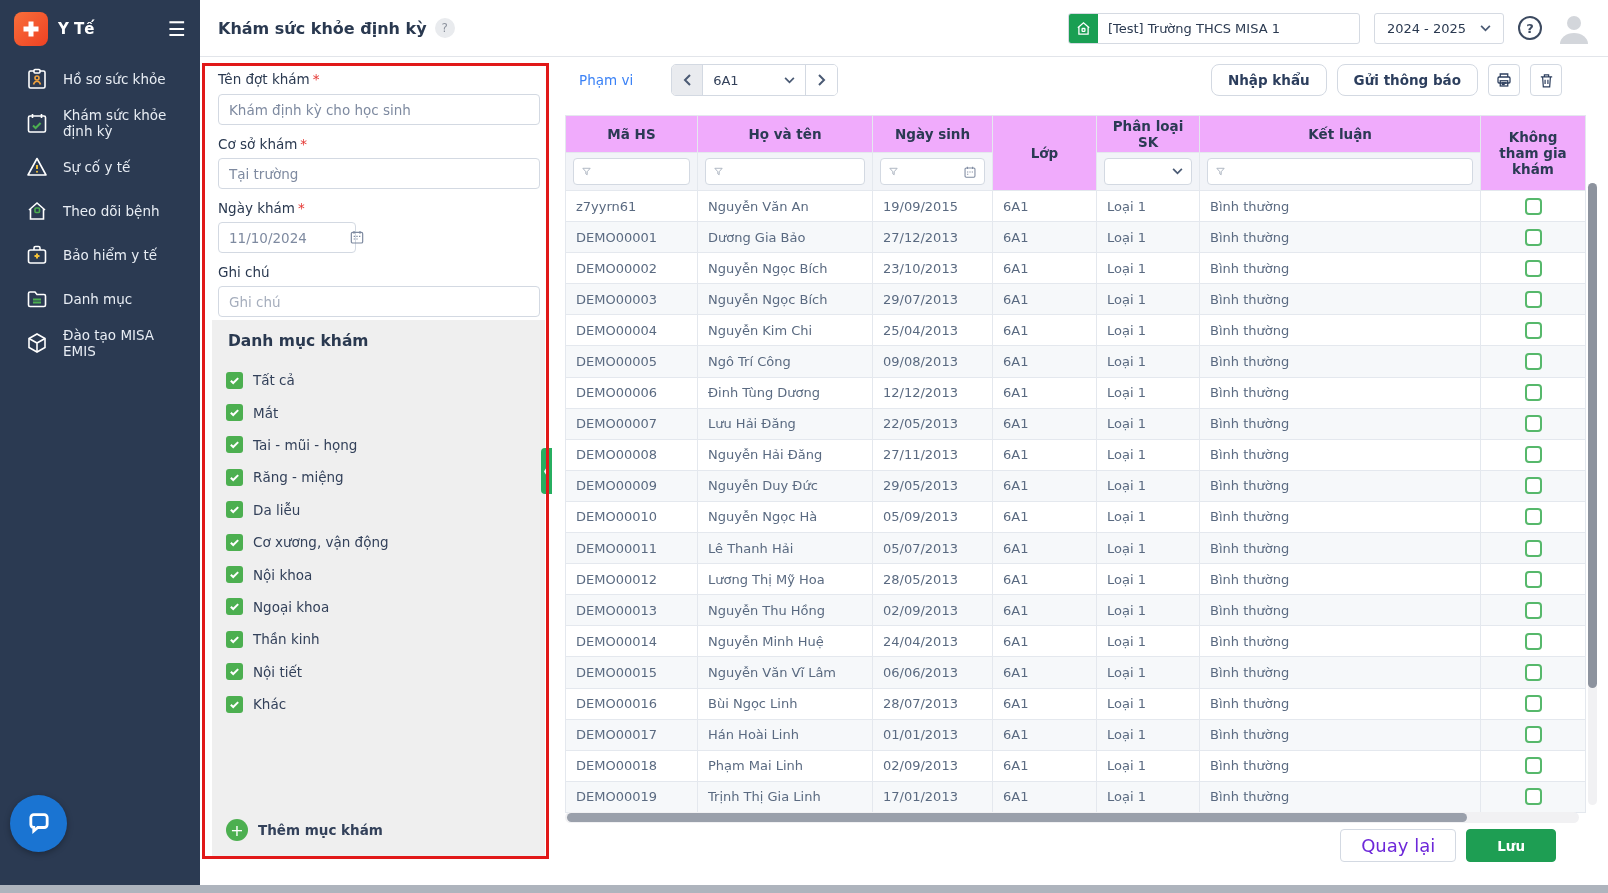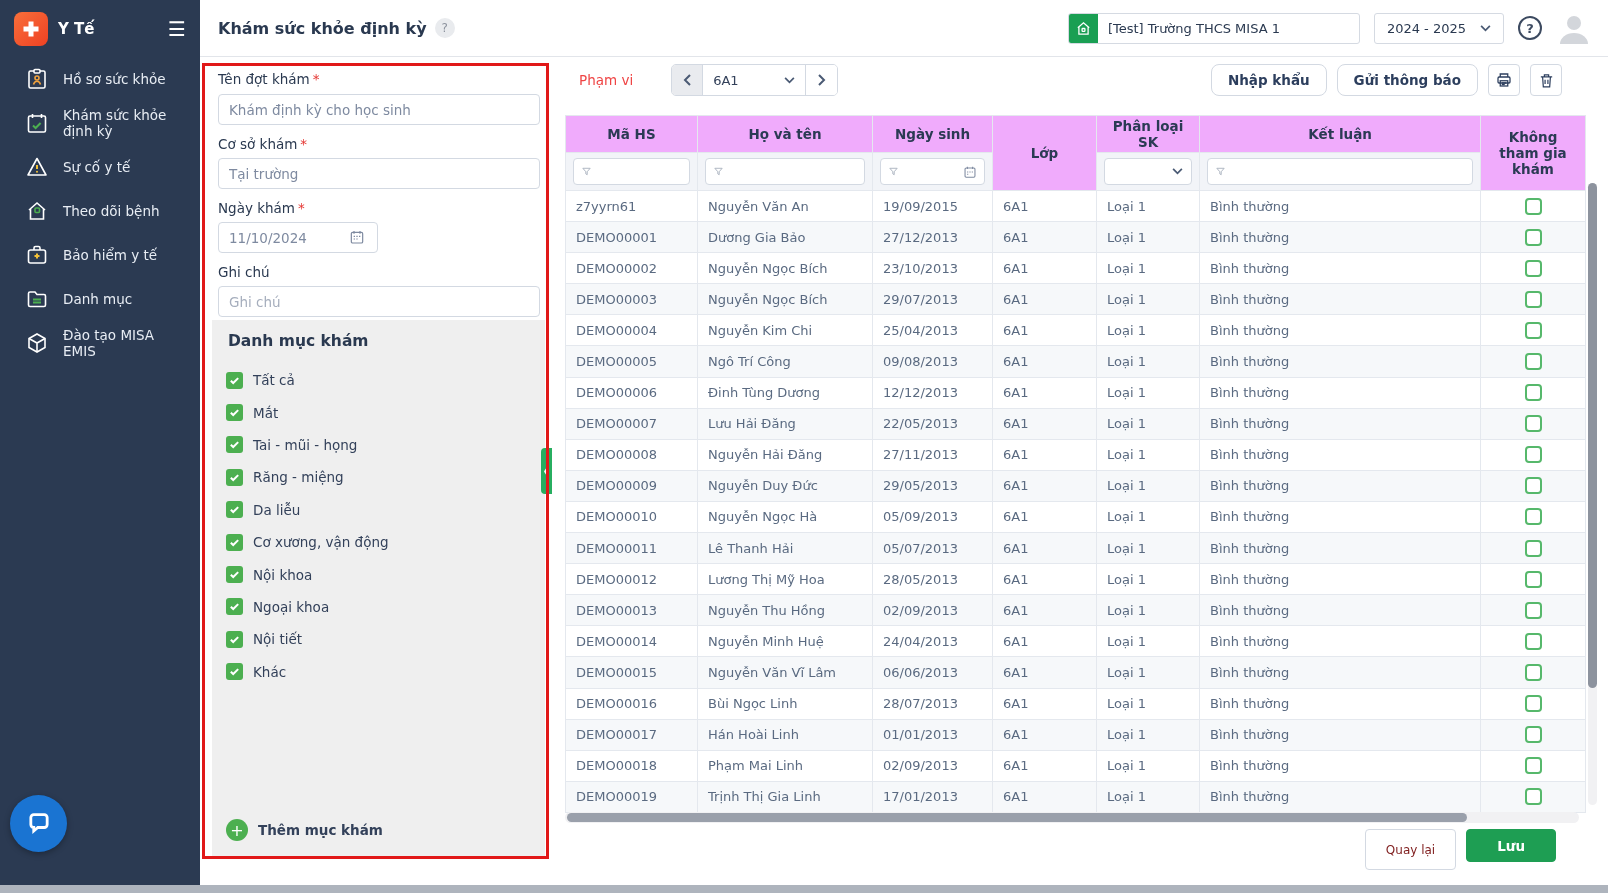--- a/index.html
+++ b/index.html
@@ -39,21 +39,21 @@
     font-size:13px; font-weight:bold; display:flex; align-items:center; justify-content:center; cursor:pointer; }
 
   
   #left-panel { position:absolute; left:200px; top:57px; width:357px; height:828px; background:#fff; }
   .fld-label { font-size:13.5px; color:#2a3950; }
   .req { color:#e53935; margin-left:3px; }
   .txt-input { width:322px; height:31px; border:1px solid #d3d9e2; border-radius:4px; padding:0 10px;
     font-size:13.5px; color:#7e8aa0; background:#fff; font-family:inherit; outline:none; }
   .txt-input::placeholder { color:#a6aebd; }
   #date-wrap { position:relative; width:155px; }
-  #date-wrap .txt-input { width:160px; padding-right:30px; }
+  #date-wrap .txt-input { width:138px; padding-right:30px; }
   #date-wrap svg { position:absolute; right:8px; top:7px; }
   #cat-panel { position:absolute; left:12px; top:263px; width:333px; height:537px; background:#efefef; padding:10px 14px; }
   #cat-title { font-size:15.5px; font-weight:bold; color:#2a3950; margin:2px 0 14px 2px; }
   .chk-row { display:flex; align-items:center; height:32.4px; cursor:pointer; }
   .chk-box { width:17px; height:17px; border-radius:3px; background:#4caf50; display:flex;
     align-items:center; justify-content:center; margin-right:10px; flex:0 0 17px; }
   .chk-box svg { width:11px; height:11px; }
   .chk-label { font-size:13.5px; color:#33415a; }
   #add-exam { position:absolute; left:14px; bottom:16px; display:flex; align-items:center; cursor:pointer; }
   #add-exam .plus { width:22px; height:22px; border-radius:50%; background:#4caf50; color:#fff;
@@ -61,21 +61,21 @@
   #add-exam span.lbl { font-size:13.5px; font-weight:bold; color:#33415a; }
   #collapse-handle { position:absolute; left:541px; top:448px; width:11px; height:46px; background:#27ae60;
     border-radius:4px 0 0 4px; display:flex; align-items:center; justify-content:center; cursor:pointer;
     color:#fff; font-size:9px; }
   #red-annotation { position:absolute; left:202px; top:63px; width:347px; height:796px;
     border:3px solid #e11818; pointer-events:none; z-index:50; }
 
   
   #right-panel { position:absolute; left:557px; top:57px; width:1051px; height:828px; background:#fff; }
   #scope-row { position:absolute; left:0; top:0; width:100%; height:46px; display:flex; align-items:center; }
-  #scope-label { font-size:13.5px; color:#ef4444; margin-left:22px; }
+  #scope-label { font-size:13.5px; color:#3b82f6; margin-left:22px; }
   #scope-group { display:flex; align-items:stretch; height:32px; border:1px solid #d3d9e2; border-radius:5px;
     overflow:hidden; margin-left:38px; }
   #scope-prev { width:31px; background:#e9ebef; display:flex; align-items:center; justify-content:center;
     cursor:pointer; color:#4a5a74; font-size:12px; border-right:1px solid #d3d9e2; }
   #scope-select { width:103px; display:flex; align-items:center; justify-content:space-between; padding:0 10px;
     font-size:13px; color:#33415a; cursor:pointer; border-right:1px solid #d3d9e2; }
   #scope-next { width:31px; background:#fff; display:flex; align-items:center; justify-content:center;
     cursor:pointer; color:#4a5a74; font-size:12px; }
   #scope-actions { margin-left:auto; display:flex; align-items:center; gap:10px; padding-right:46px; }
   .toolbar-btn { height:32px; padding:0 16px; background:#fff; border:1px solid #d3d9e2; border-radius:8px;
@@ -100,22 +100,22 @@
   .row-chk { width:17px; height:17px; border:2px solid #56b86b; border-radius:4px; background:#fff;
     display:inline-block; cursor:pointer; vertical-align:middle; }
 
   
   #vscroll { position:absolute; left:1031px; top:126px; width:9px; height:622px; background:#f1f1f3; border-radius:5px; }
   #vscroll .thumb { position:absolute; left:0; top:0; width:9px; height:505px; background:#8d939e; border-radius:5px; }
   #hscroll { position:absolute; left:8px; top:755px; width:1014px; height:11px; background:#f1f1f3; border-radius:6px; }
   #hscroll .thumb { position:absolute; left:2px; top:1px; width:900px; height:9px; background:#9aa0ab; border-radius:5px; }
 
   #footer-actions { position:absolute; right:52px; top:772px; display:flex; gap:10px; }
-  #btn-back { height:41px; padding:0 20px; background:#fff; border:1px solid #d3d9e2; border-radius:4px;
-    font-size:12px; color:#7f1d1d; cursor:pointer; font-family:inherit; }
+  #btn-back { height:33px; padding:0 20px; background:#fff; border:1px solid #d3d9e2; border-radius:4px;
+    font-size:18px; color:#6d28d9; cursor:pointer; font-family:inherit; }
   #btn-save { height:33px; padding:0 30px; background:#1e9e53; border:1px solid #1e9e53; border-radius:4px;
     font-size:13.5px; font-weight:bold; color:#fff; cursor:pointer; font-family:inherit; }
 
   #bottom-strip { position:absolute; left:0; top:885px; width:1608px; height:8px; background:#aeb4bd; }
 </style>
 </head>
 <body>
 
 <div id="sidebar">
   <div id="logo-row">
@@ -310,20 +310,28 @@
           </span>
           <span class="chk-label">Nội khoa</span>
         </div>
         <div class="chk-row">
           <span class="chk-box">
             <svg viewBox="0 0 12 12">
               <path d="M2 6.2l2.6 2.6L10 3.4" stroke="#fff" stroke-width="2.2" fill="none"></path>
             </svg>
           </span>
           <span class="chk-label">Ngoại khoa</span>
+        </div>
+        <div class="chk-row">
+          <span class="chk-box">
+            <svg viewBox="0 0 12 12">
+              <path d="M2 6.2l2.6 2.6L10 3.4" stroke="#fff" stroke-width="2.2" fill="none"></path>
+            </svg>
+          </span>
+          <span class="chk-label">Thần kinh</span>
         </div>
         <div class="chk-row">
           <span class="chk-box">
             <svg viewBox="0 0 12 12">
               <path d="M2 6.2l2.6 2.6L10 3.4" stroke="#fff" stroke-width="2.2" fill="none"></path>
             </svg>
           </span>
           <span class="chk-label">Nội tiết</span>
         </div>
         <div class="chk-row">

